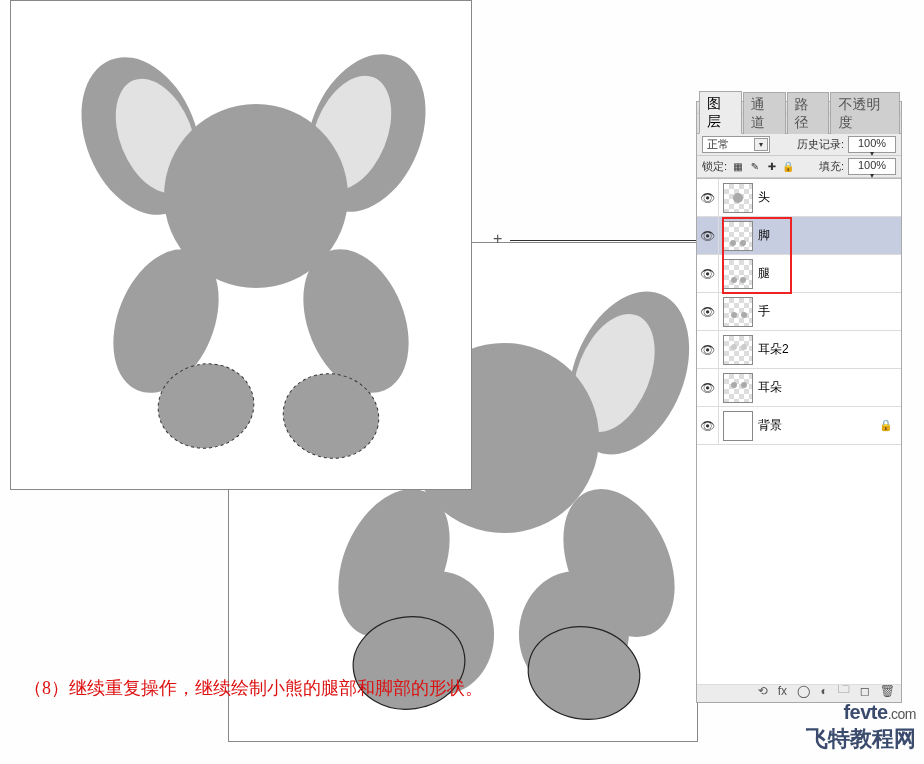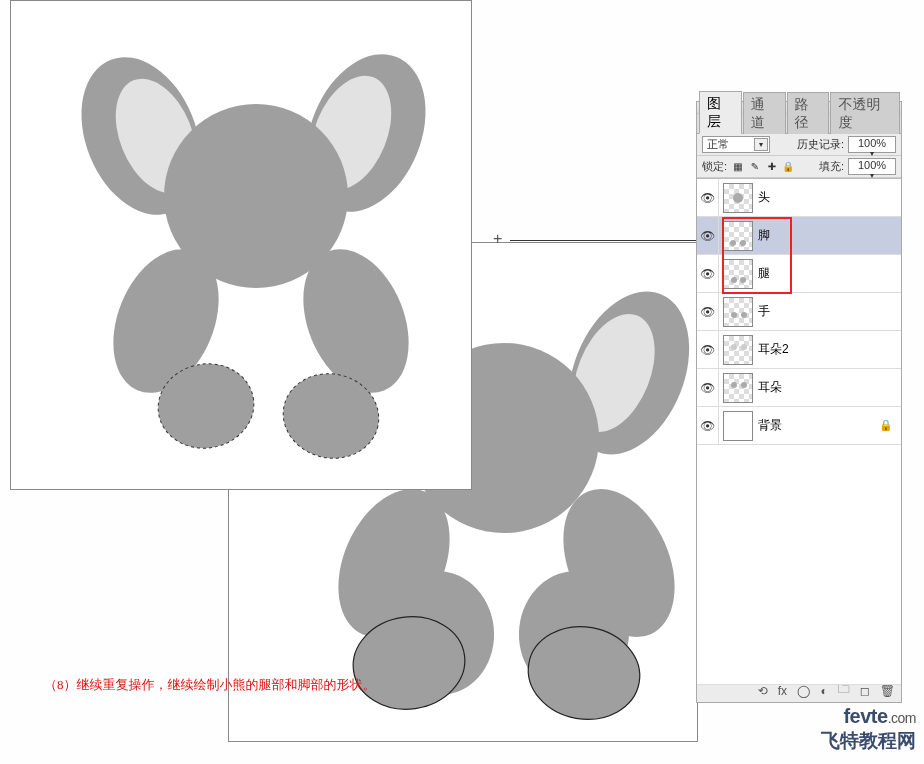--- a/index.html
+++ b/index.html
@@ -36,42 +36,42 @@
   }
   .connector {
     position: absolute;
     left: 510px; top: 240px;
     width: 186px; height: 1px;
     background: #333;
     z-index: 2;
   }
   .caption {
     position: absolute;
-    left: 44px; top: 676px;
+    left: 24px; top: 676px;
     color: #d11;
-    font-size: 13px;
+    font-size: 18px;
     font-family: "SimSun", serif;
     z-index: 5;
   }
   .watermark {
     position: absolute;
     right: 8px; bottom: 10px;
     text-align: right;
     z-index: 5;
   }
   .watermark .site {
     font-family: "Arial Black", Arial, sans-serif;
     font-weight: 900;
     color: #3a4b6d;
     font-size: 20px;
     letter-spacing: -0.5px;
   }
   .watermark .site .dot { color: #555; font-weight: 400; font-size:14px;}
   .watermark .cn {
-    font-size: 19px;
+    font-size: 22px;
     color: #3a4b6d;
     font-weight: 700;
   }
   
   .layers-panel {
     position: absolute;
     left: 696px; top: 101px;
     width: 206px;
     background: #ececec;
     border: 1px solid #a9a9a9;

